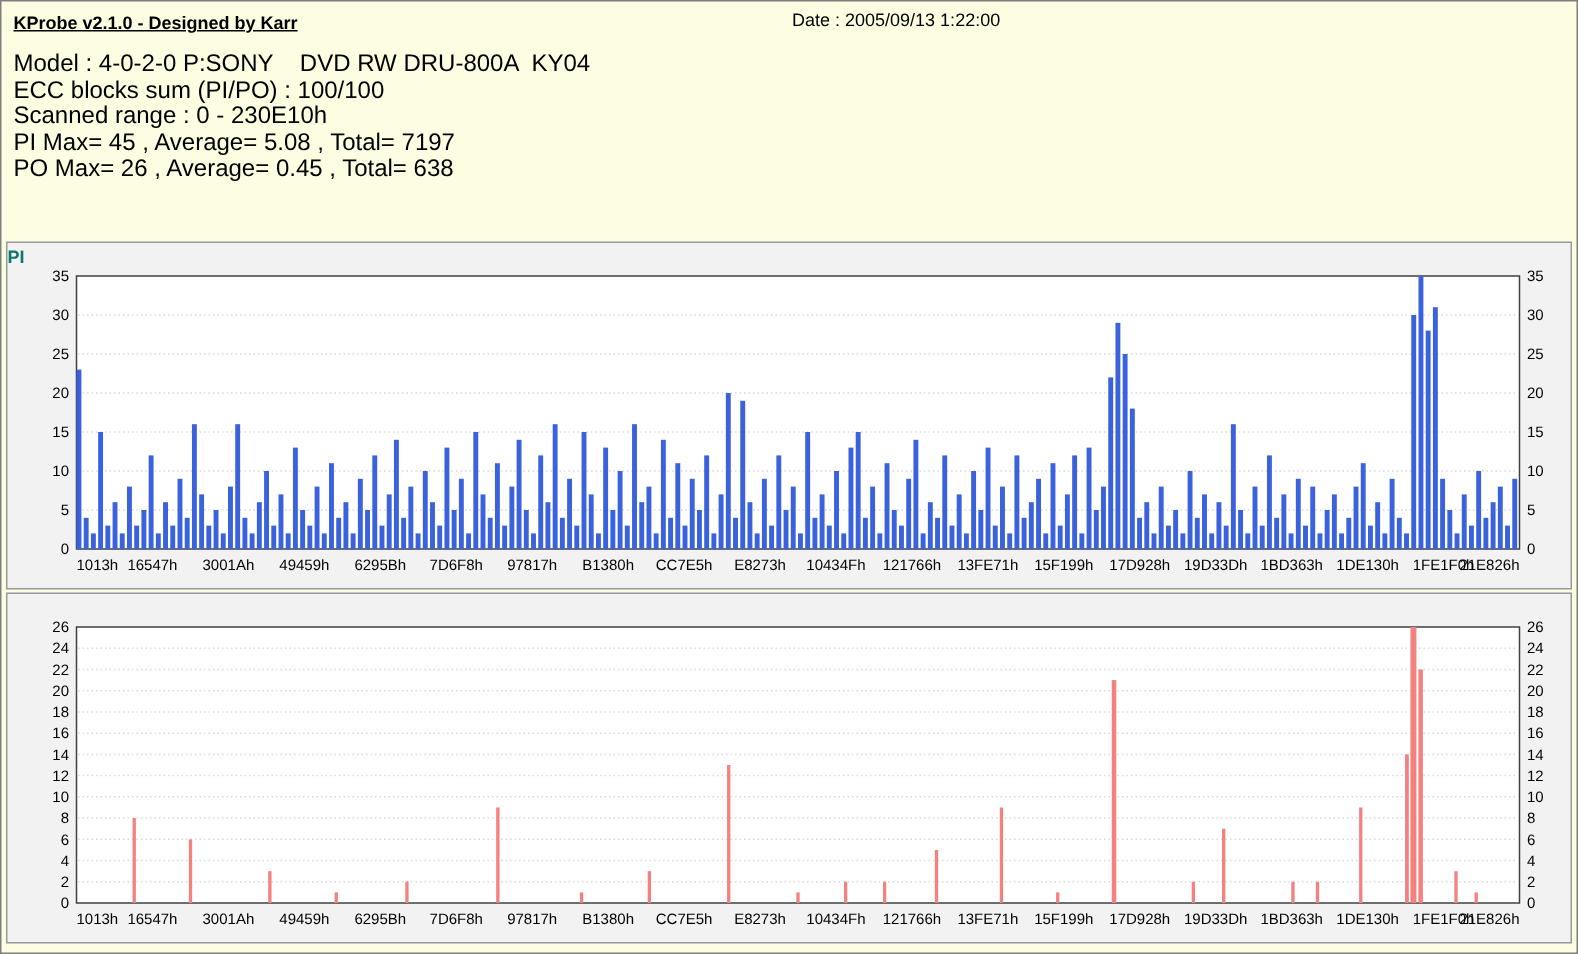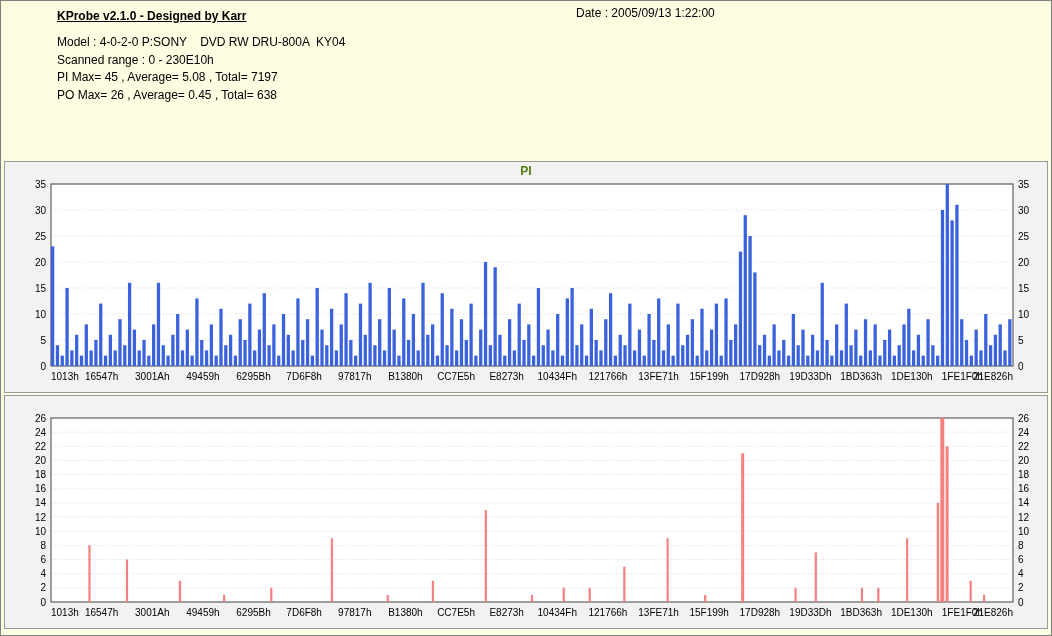--- a/index.html
+++ b/index.html
@@ -1,51 +1,52 @@
 <!DOCTYPE html>
 <html><head>
 <meta charset="utf-8">
 <style>
   html,body{margin:0;padding:0;}
   body{
     width:1052px;height:636px;position:relative;box-sizing:border-box;
     background:#fdfde2;border:1px solid #7f7f7f;overflow:hidden;
     font-family:"Liberation Sans",sans-serif;color:#000;
   }
-  .header{position:relative;height:158px;padding:5px 0 0 8px;box-sizing:border-box;margin-left:48px;}
+  .header{position:relative;height:158px;padding:5px 0 0 8px;box-sizing:border-box;}
   .titlebar-row{position:relative;height:20px;}
   .app-title{font-size:12px;font-weight:bold;text-decoration:underline;white-space:pre;}
   .date-label{position:absolute;left:519px;top:0;font-size:12px;white-space:pre;}
   .info{margin-top:8px;}
-  .info-line{font-size:12px;line-height:17.5px;white-space:pre;}
+  .info-line{font-size:16px;line-height:17.5px;white-space:pre;}
   .chart-panel{
     position:relative;margin:2px 3px 0 3px;background:#f2f2f2;
     border:1px solid #9a9a9a;box-sizing:border-box;
   }
   #pi-panel{height:232px;}
   #po-panel{height:234px;}
   .chart-title{
-    position:absolute;top:2px;left:0;width:100%;text-align:center;
-    font-size:12px;font-weight:bold;color:#4d7c0f;
+    position:absolute;top:2px;left:0;width:100%;text-align:left;
+    font-size:12px;font-weight:bold;color:#0f766e;
   }
   .chart-svg{position:absolute;top:0;left:0;}
   svg text{font-family:"Liberation Sans",sans-serif;}
 </style>
 </head>
 <body>
 
 <div>
 
   <div class="header">
     <div class="titlebar-row">
       <span class="app-title">KProbe v2.1.0 - Designed by Karr</span>
       <span class="date-label">Date : 2005/09/13 1:22:00</span>
     </div>
     <div class="info">
       <div class="info-line">Model : 4-0-2-0 P:SONY    DVD RW DRU-800A  KY04</div>
+      <div class="info-line">ECC blocks sum (PI/PO) : 100/100</div>
       <div class="info-line">Scanned range : 0 - 230E10h</div>
       <div class="info-line">PI Max= 45 , Average= 5.08 , Total= 7197</div>
       <div class="info-line">PO Max= 26 , Average= 0.45 , Total= 638</div>
     </div>
   </div>
 
   <div class="chart-panel" id="pi-panel">
     <svg class="chart-svg" id="svg-pi" width="1040" height="230">
         <rect x="46" y="22" width="962" height="182" fill="#ffffff" stroke="#404040" stroke-width="1"></rect>
         <text x="41" y="207.5" text-anchor="end" font-size="10" fill="#000">0</text>

